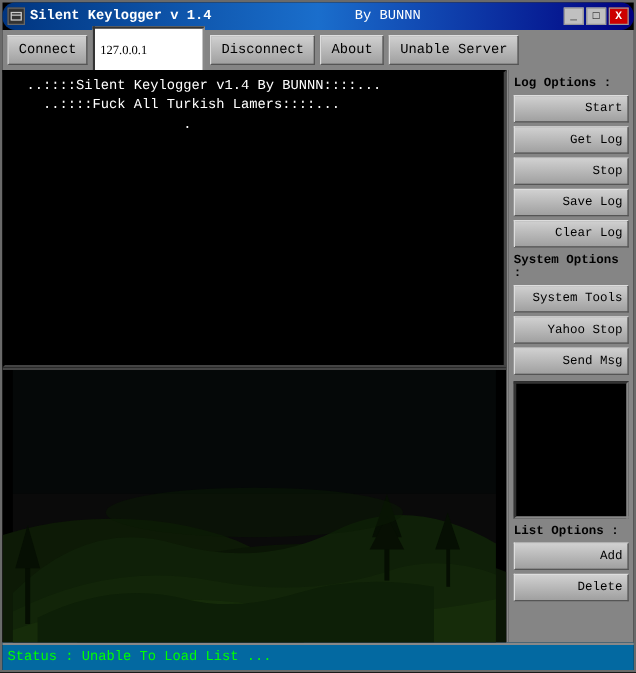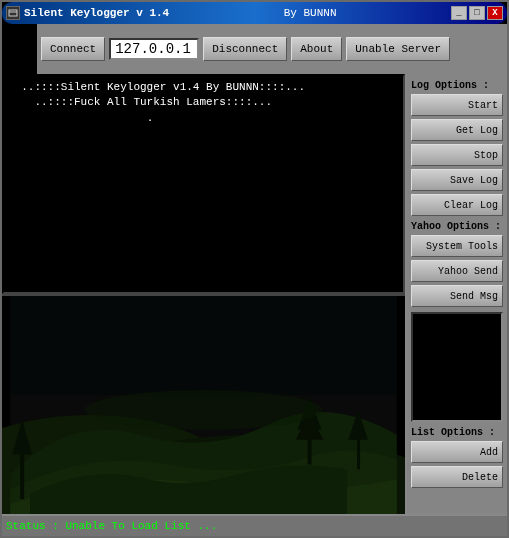--- a/index.html
+++ b/index.html
@@ -66,49 +66,48 @@
       justify-content: center;
       font-size: 9px;
       cursor: pointer;
       font-weight: bold;
     }
     .title-btn.minimize { background: #c0c0c0; color: #000; }
     .title-btn.maximize { background: #c0c0c0; color: #000; }
     .title-btn.close { background: #c00; color: #fff; }
     #toolbar {
       background: #858585;
-      height: 50px;
+      height: 32px;
       display: flex;
       align-items: center;
       padding: 2px 4px;
       gap: 4px;
       flex-shrink: 0;
-      margin-left: 35px;
     }
     .toolbar-btn {
       background: linear-gradient(to bottom, #d0d0d0, #a0a0a0);
       border: 1px solid #555;
       border-top-color: #ddd;
       border-left-color: #ddd;
       color: #000;
       font-size: 11px;
       padding: 2px 8px;
       cursor: pointer;
       height: 24px;
       font-family: 'Courier New', monospace;
     }
     #ip-input {
       background: #fff;
       border: 2px inset #888;
       color: #000;
-      font-size: 14px;
-      padding: 1px 4px;
+      font-size: 10px;
+      padding: 17px 4px;
       height: 22px;
       width: 90px;
-      font-family: Liberation Mono, monospace;
+      font-family: Liberation Serif, serif;
     }
     #main-content {
       display: flex;
       flex: 1;
       overflow: hidden;
     }
     #left-panel {
       flex: 1;
       display: flex;
       flex-direction: column;
@@ -165,21 +164,21 @@
       color: #000;
       font-size: 10px;
       padding: 2px 4px;
       cursor: pointer;
       text-align: right;
       width: 100%;
       font-family: 'Courier New', monospace;
       height: 22px;
     }
     #status-bar {
-      background: #737373;
+      background: #0369a1;
       height: 22px;
       display: flex;
       align-items: center;
       padding: 0 4px;
       border-top: 2px solid #888;
       flex-shrink: 0;
     }
     #status-text {
       color: #00ff00;
       font-size: 11px;
@@ -260,23 +259,23 @@
       </div>
     </div>
 
     <div id="right-panel">
       <span class="section-label">Log Options :</span>
       <button class="side-btn">Start</button>
       <button class="side-btn">Get Log</button>
       <button class="side-btn">Stop</button>
       <button class="side-btn">Save Log</button>
       <button class="side-btn">Clear Log</button>
-      <span class="section-label">Yahoo Options :</span>
+      <span class="section-label">System Options :</span>
       <button class="side-btn">System Tools</button>
-      <button class="side-btn">Yahoo Send</button>
+      <button class="side-btn">Yahoo Stop</button>
       <button class="side-btn">Send Msg</button>
       <div class="list-box"></div>
       <span class="section-label">List Options :</span>
       <button class="side-btn">Add</button>
       <button class="side-btn">Delete</button>
     </div>
   </div>
 
   <div id="status-bar">
     <span id="status-text">Status : Unable To Load List ...</span>

